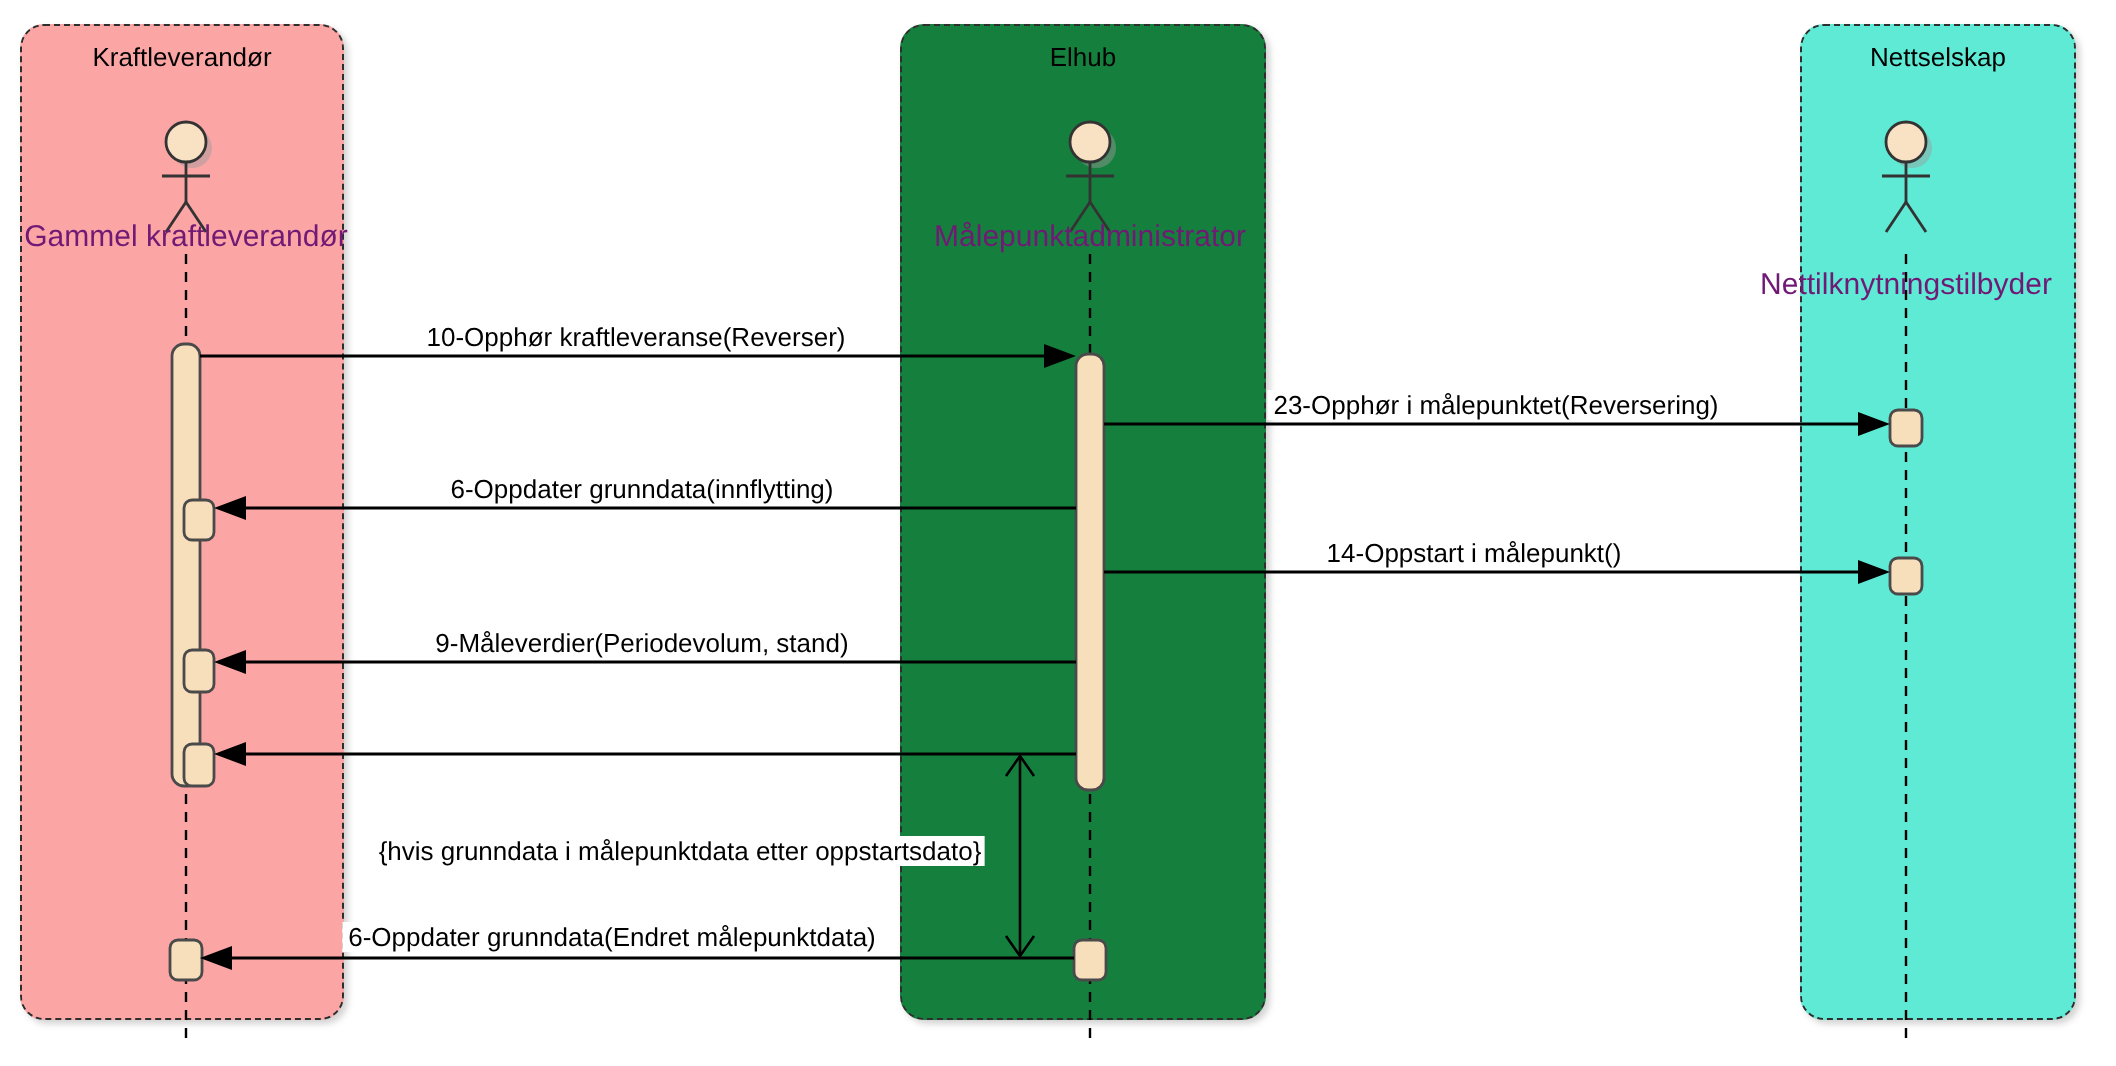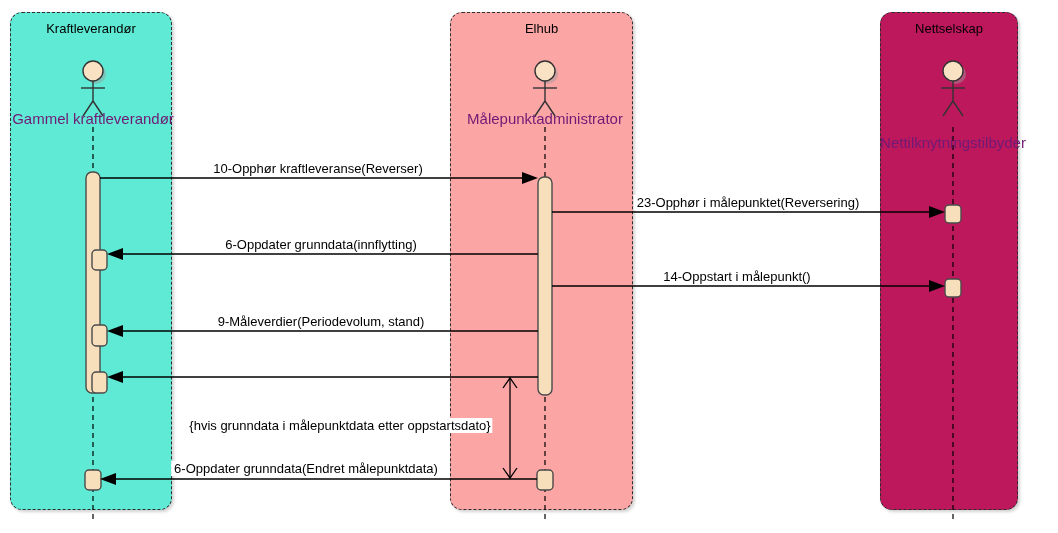--- a/index.html
+++ b/index.html
@@ -10,23 +10,23 @@
     background: #ffffff;
     overflow: hidden;
   }
   .lane {
     position: absolute;
     top: 12px; height: 498px;
     border: 1.5px dashed #2e2e2e;
     border-radius: 12px;
     box-shadow: 2px 2px 3px rgba(130,130,130,0.35);
   }
-  .lane-green  { left: 10px;  width: 162px; background: #5eead4; }
-  .lane-cyan   { left: 450px; width: 183px; background: #fca5a5; }
-  .lane-yellow { left: 880px; width: 138px; background: #be185d; }
+  .lane-green  { left: 10px;  width: 162px; background: #fca5a5; }
+  .lane-cyan   { left: 450px; width: 183px; background: #15803d; }
+  .lane-yellow { left: 900px; width: 138px; background: #5eead4; }
   .lane-title {
     position: absolute;
     top: 8px; left: 0; right: 0;
     text-align: center;
     font-size: 13px; color: #000;
   }
   .actor-label {
     position: absolute;
     top: 110px;
     transform: translateX(-50%);

